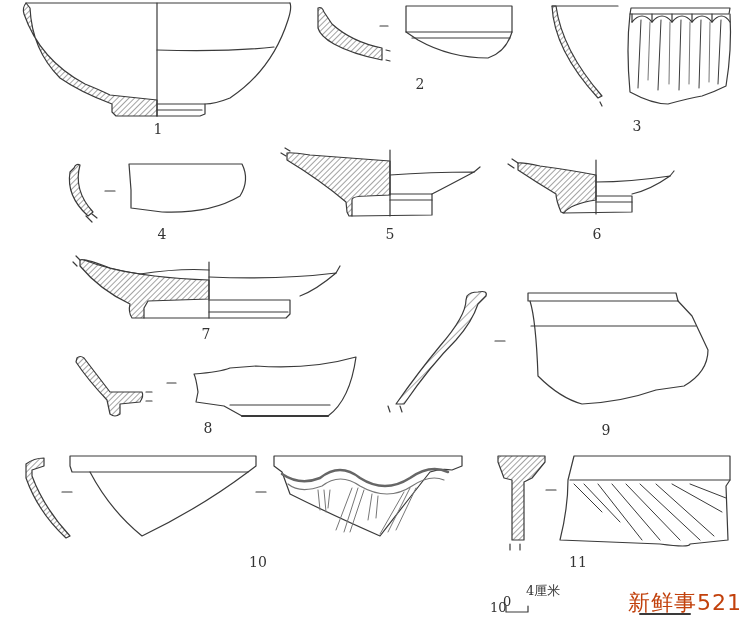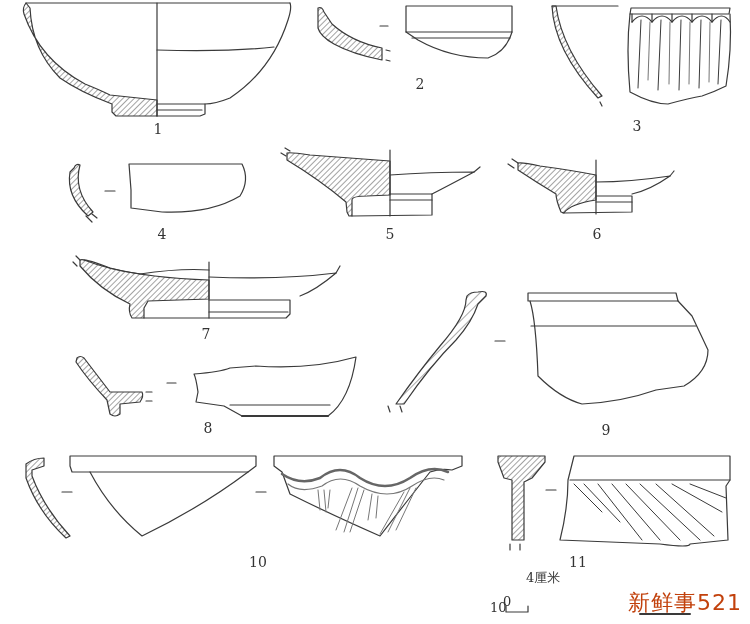--- a/index.html
+++ b/index.html
@@ -162,15 +162,15 @@
 <div class="lbl" style="left:390px; top:226px;">5</div>
 <div class="lbl" style="left:597px; top:226px;">6</div>
 <div class="lbl" style="left:206px; top:326px;">7</div>
 <div class="lbl" style="left:208px; top:420px;">8</div>
 <div class="lbl" style="left:606px; top:422px;">9</div>
 <div class="lbl" style="left:258px; top:554px;">10</div>
 <div class="lbl" style="left:578px; top:554px;">11</div>
 
 <div class="scale-txt" style="left:490px; top:600px;">10</div>
 <div class="scale-txt" style="left:503px; top:594px;">0</div>
-<div class="scale-txt" style="left:526px; top:569px;text-align:right;">4厘米</div>
+<div class="scale-txt" style="left:526px; top:582px;text-align:right;">4厘米</div>
 
 <div class="watermark">新鲜事521</div>
 
 </body></html>

